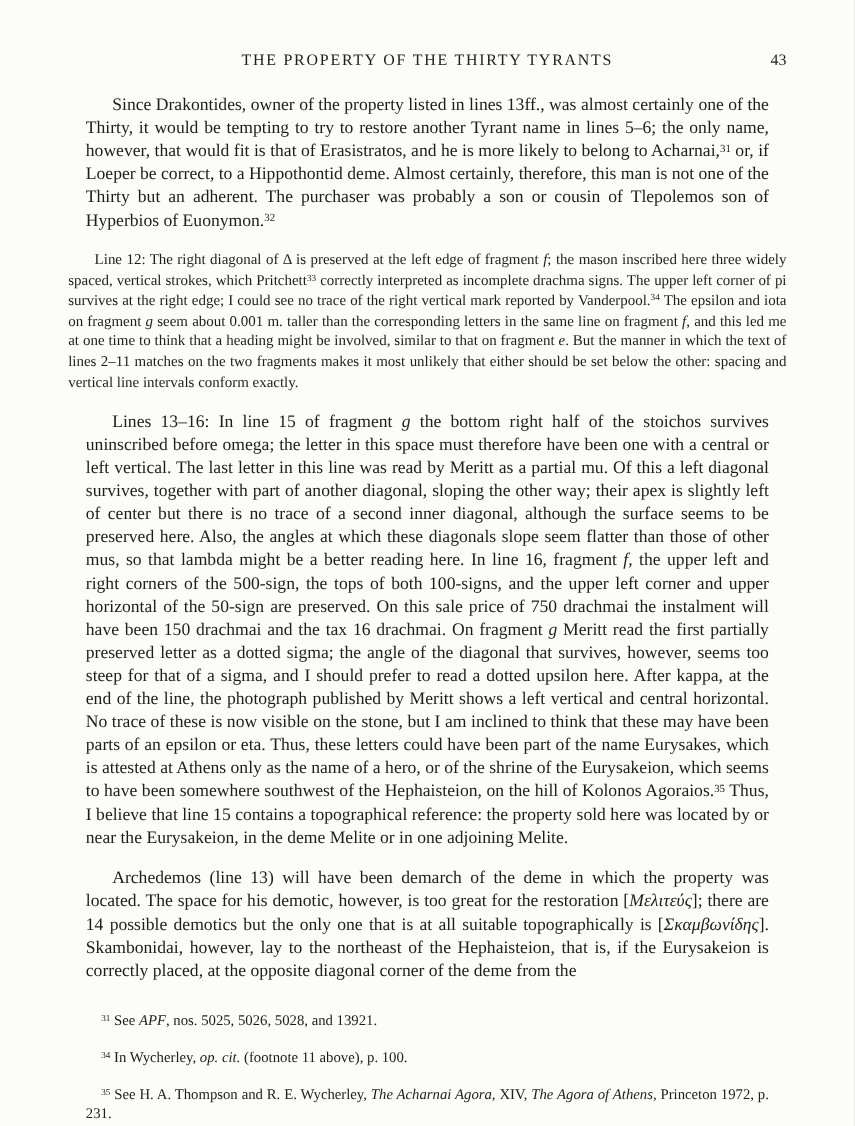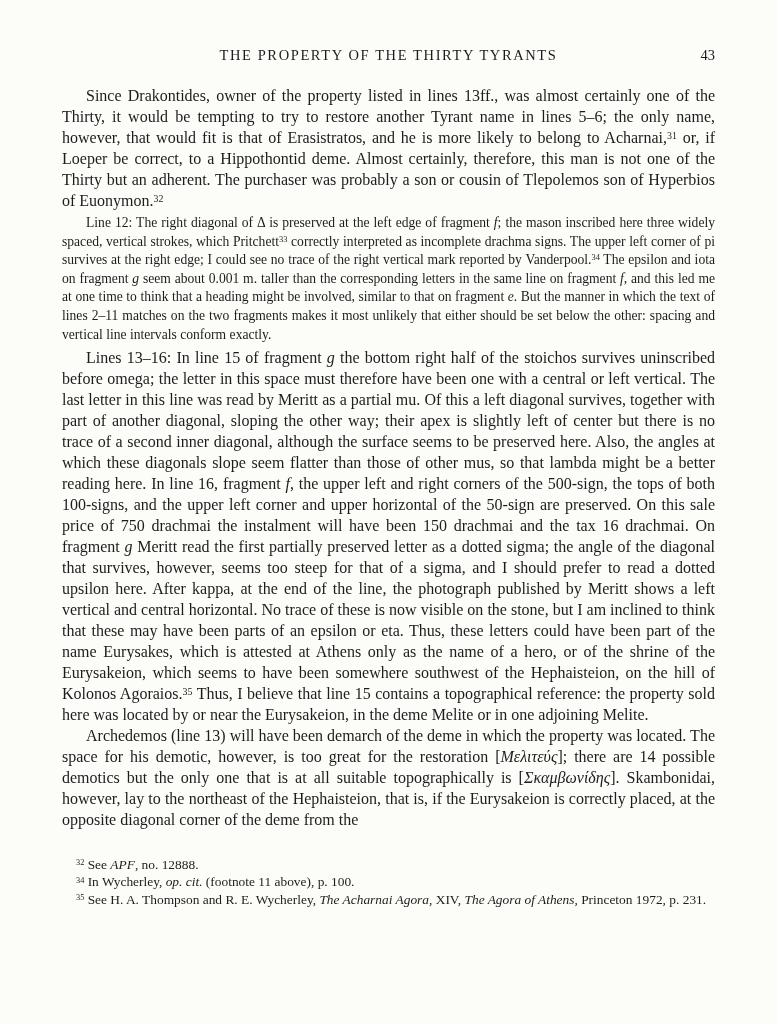--- a/index.html
+++ b/index.html
@@ -27,21 +27,21 @@
     line-height: 18px;
     margin-bottom: 21px;
     white-space: nowrap;
   }
   .page-num {
     position: absolute;
     right: 0;
     top: 0;
     letter-spacing: 0;
   }
-  p { margin: 0; text-align: justify; }
+  p { margin: 16px; text-align: justify; }
   .body {
     font-size: 16px;
     line-height: 21px;
   }
   .indent { text-indent: 24px; }
   .note {
     font-size: 13.6px;
     line-height: 18.6px;
     margin: 3px 0 3px 0;
   }
@@ -72,18 +72,18 @@
 
   <p class="body indent"><span>Since Drakontides, owner of the property listed in lines 13ff., was almost certainly one of the Thirty, it would be tempting to try to restore another Tyrant name in lines 5–6; the only name, however, that would fit is that of Erasistratos, and he is more likely to belong to Acharnai,</span><span class="sup">31</span><span> or, if Loeper be correct, to a Hippothontid deme. Almost certainly, therefore, this man is not one of the Thirty but an adherent. The purchaser was probably a son or cousin of Tlepolemos son of Hyperbios of Euonymon.</span><span class="sup">32</span></p>
 
   <p class="note indent"><span>Line 12: The right diagonal of Δ is preserved at the left edge of fragment </span><span class="it">f</span><span>; the mason inscribed here three widely spaced, vertical strokes, which Pritchett</span><span class="sup">33</span><span> correctly interpreted as incomplete drachma signs. The upper left corner of pi survives at the right edge; I could see no trace of the right vertical mark reported by Vanderpool.</span><span class="sup">34</span><span> The epsilon and iota on fragment </span><span class="it">g</span><span> seem about 0.001 m. taller than the corresponding letters in the same line on fragment </span><span class="it">f</span><span>, and this led me at one time to think that a heading might be involved, similar to that on fragment </span><span class="it">e</span><span>. But the manner in which the text of lines 2–11 matches on the two fragments makes it most unlikely that either should be set below the other: spacing and vertical line intervals conform exactly.</span></p>
 
   <p class="body indent"><span>Lines 13–16: In line 15 of fragment </span><span class="it">g</span><span> the bottom right half of the stoichos survives uninscribed before omega; the letter in this space must therefore have been one with a central or left vertical. The last letter in this line was read by Meritt as a partial mu. Of this a left diagonal survives, together with part of another diagonal, sloping the other way; their apex is slightly left of center but there is no trace of a second inner diagonal, although the surface seems to be preserved here. Also, the angles at which these diagonals slope seem flatter than those of other mus, so that lambda might be a better reading here. In line 16, fragment </span><span class="it">f</span><span>, the upper left and right corners of the 500-sign, the tops of both 100-signs, and the upper left corner and upper horizontal of the 50-sign are preserved. On this sale price of 750 drachmai the instalment will have been 150 drachmai and the tax 16 drachmai. On fragment </span><span class="it">g</span><span> Meritt read the first partially preserved letter as a dotted sigma; the angle of the diagonal that survives, however, seems too steep for that of a sigma, and I should prefer to read a dotted upsilon here. After kappa, at the end of the line, the photograph published by Meritt shows a left vertical and central horizontal. No trace of these is now visible on the stone, but I am inclined to think that these may have been parts of an epsilon or eta. Thus, these letters could have been part of the name Eurysakes, which is attested at Athens only as the name of a hero, or of the shrine of the Eurysakeion, which seems to have been somewhere southwest of the Hephaisteion, on the hill of Kolonos Agoraios.</span><span class="sup">35</span><span> Thus, I believe that line 15 contains a topographical reference: the property sold here was located by or near the Eurysakeion, in the deme Melite or in one adjoining Melite.</span></p>
 
   <p class="body indent"><span>Archedemos (line 13) will have been demarch of the deme in which the property was located. The space for his demotic, however, is too great for the restoration [</span><span class="it">Μελιτεύς</span><span>]; there are 14 possible demotics but the only one that is at all suitable topographically is [</span><span class="it">Σκαμβωνίδης</span><span>]. Skambonidai, however, lay to the northeast of the Hephaisteion, that is, if the Eurysakeion is correctly placed, at the opposite diagonal corner of the deme from the</span></p>
 
   <div class="footnotes">
-    <p class="footnote"><span class="sup">32</span><span> See </span><span class="it">APF</span><span>, no. 12888.</span></p>
+    <p class="footnote"><span class="sup">31</span><span> See </span><span class="it">APF</span><span>, nos. 5025, 5026, 5028, and 13921.</span></p>
     <p class="footnote"><span class="sup">34</span><span> In Wycherley, </span><span class="it">op. cit.</span><span> (footnote 11 above), p. 100.</span></p>
     <p class="footnote"><span class="sup">35</span><span> See H. A. Thompson and R. E. Wycherley, </span><span class="it">The Acharnai Agora</span><span>, XIV, </span><span class="it">The Agora of Athens</span><span>, Princeton 1972, p. 231.</span></p>
   </div>
 
 </div>
 
 </body></html>

